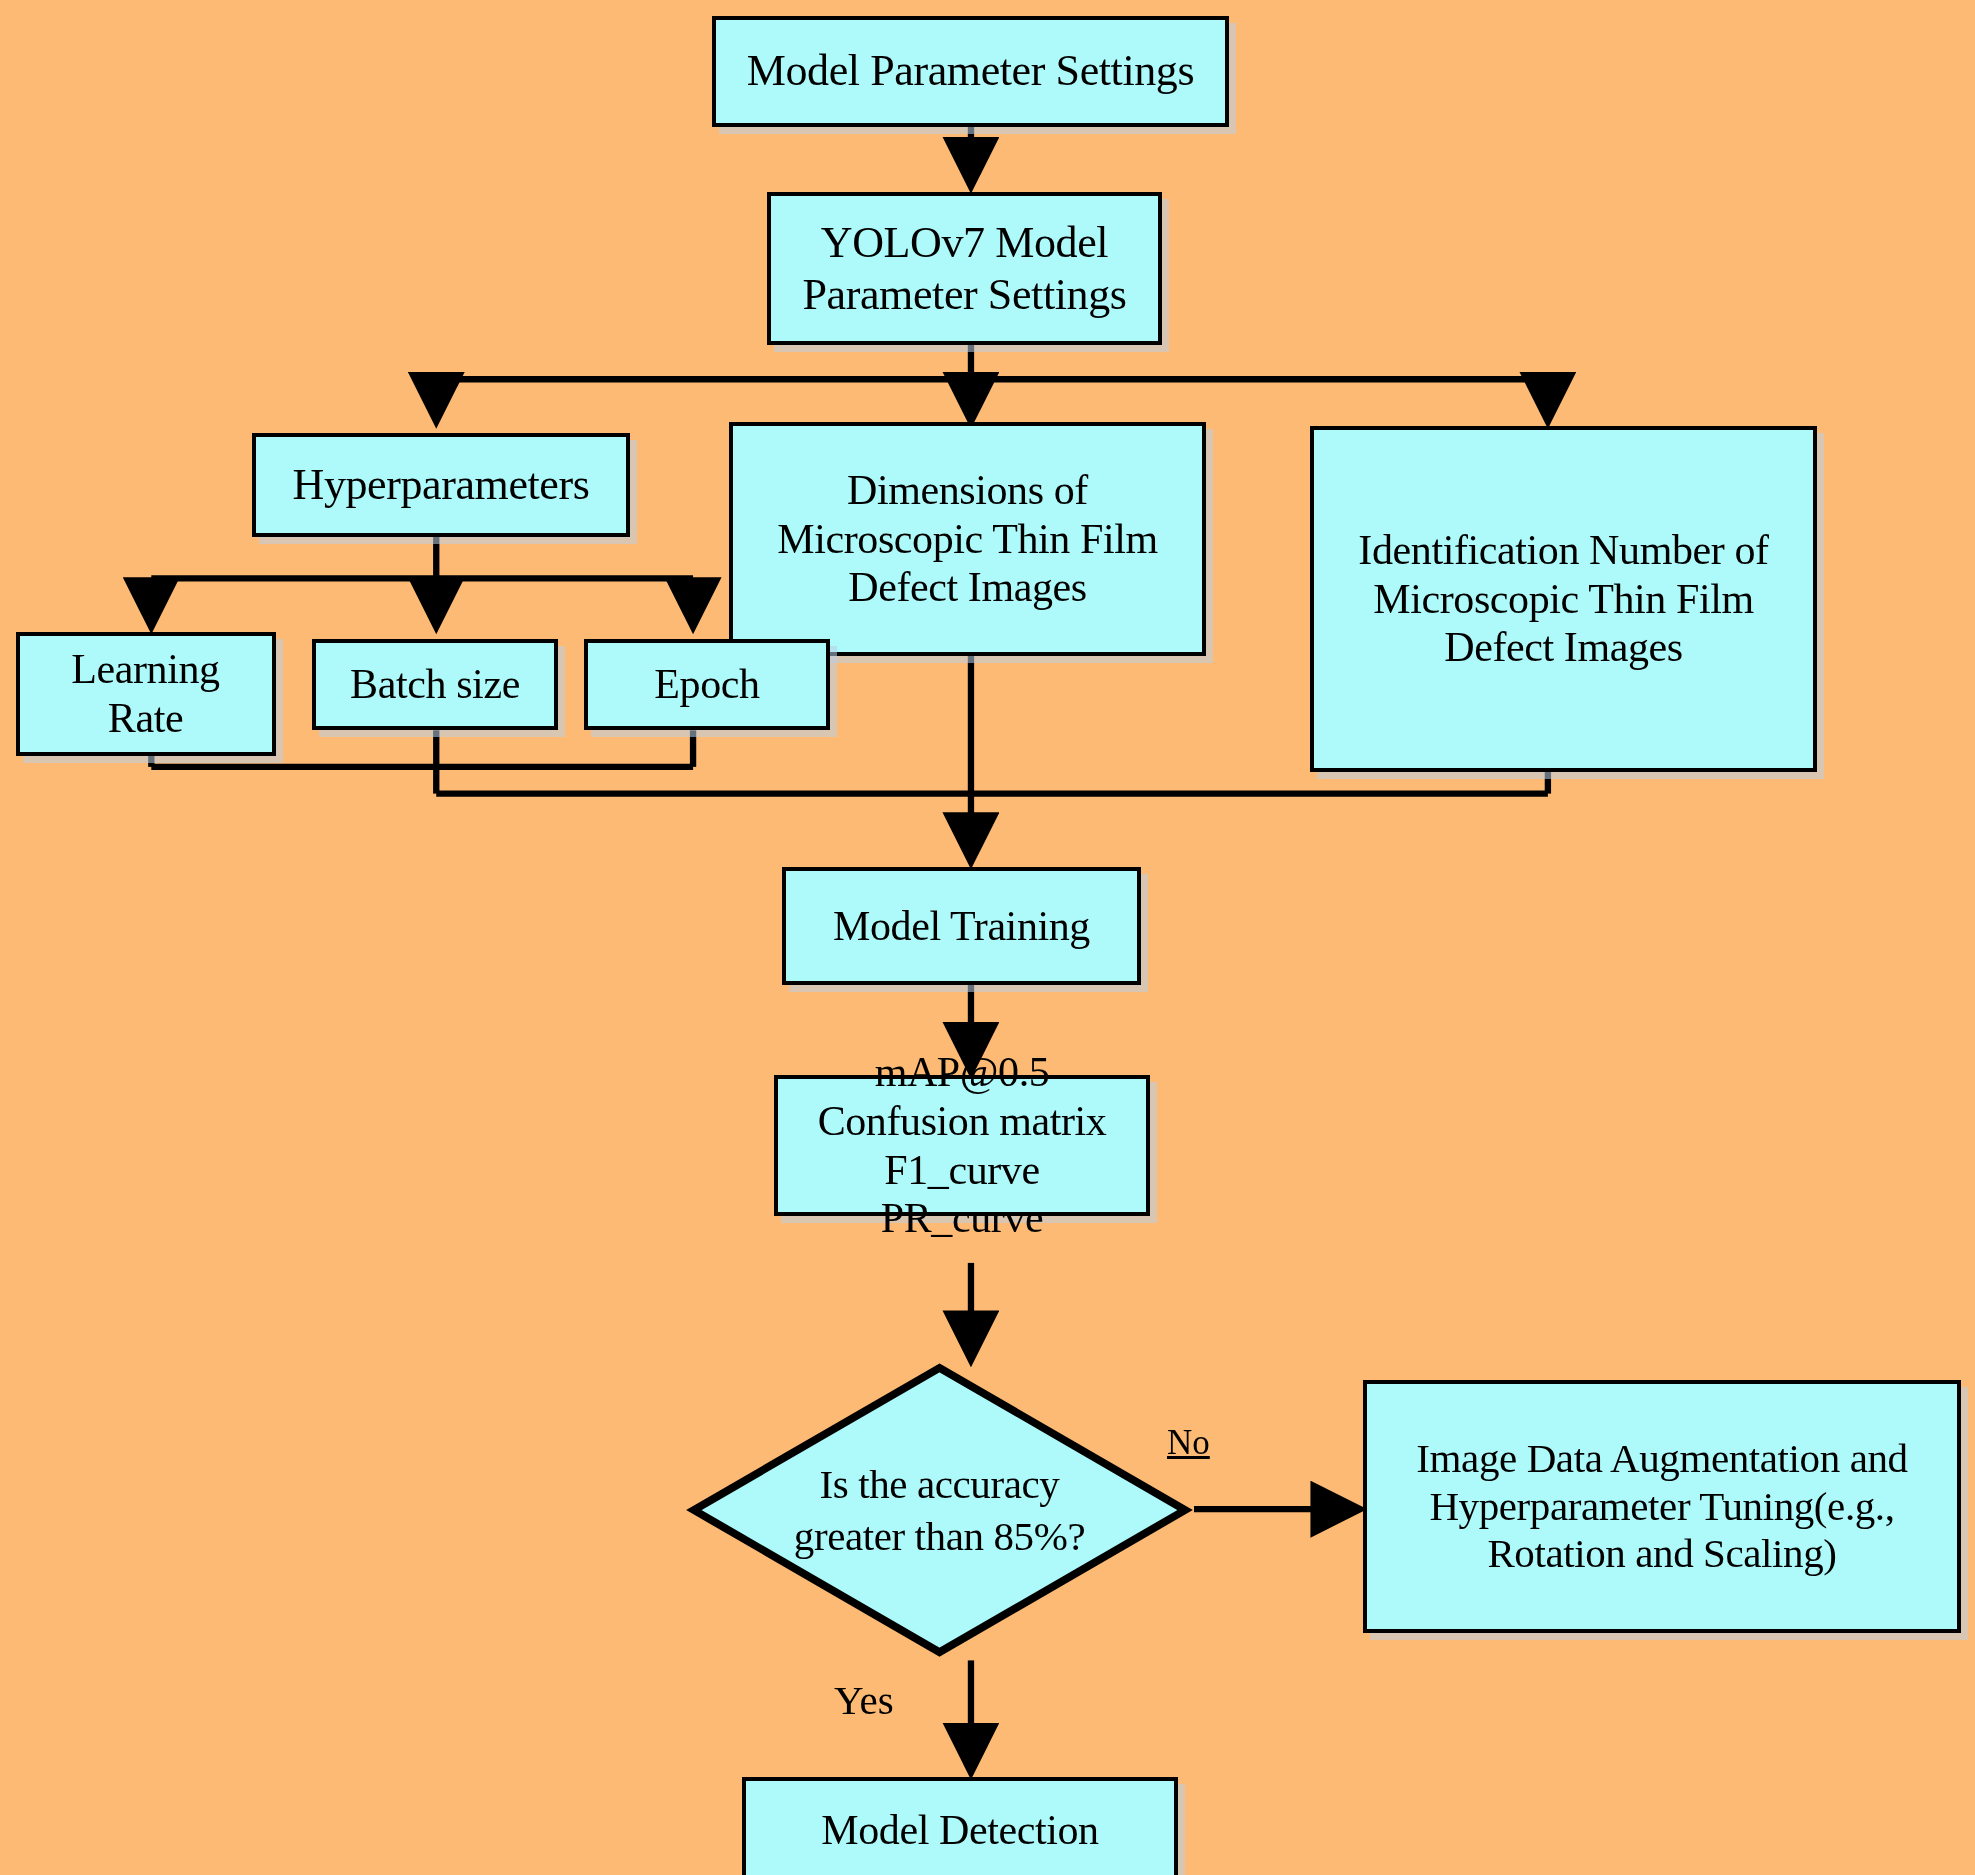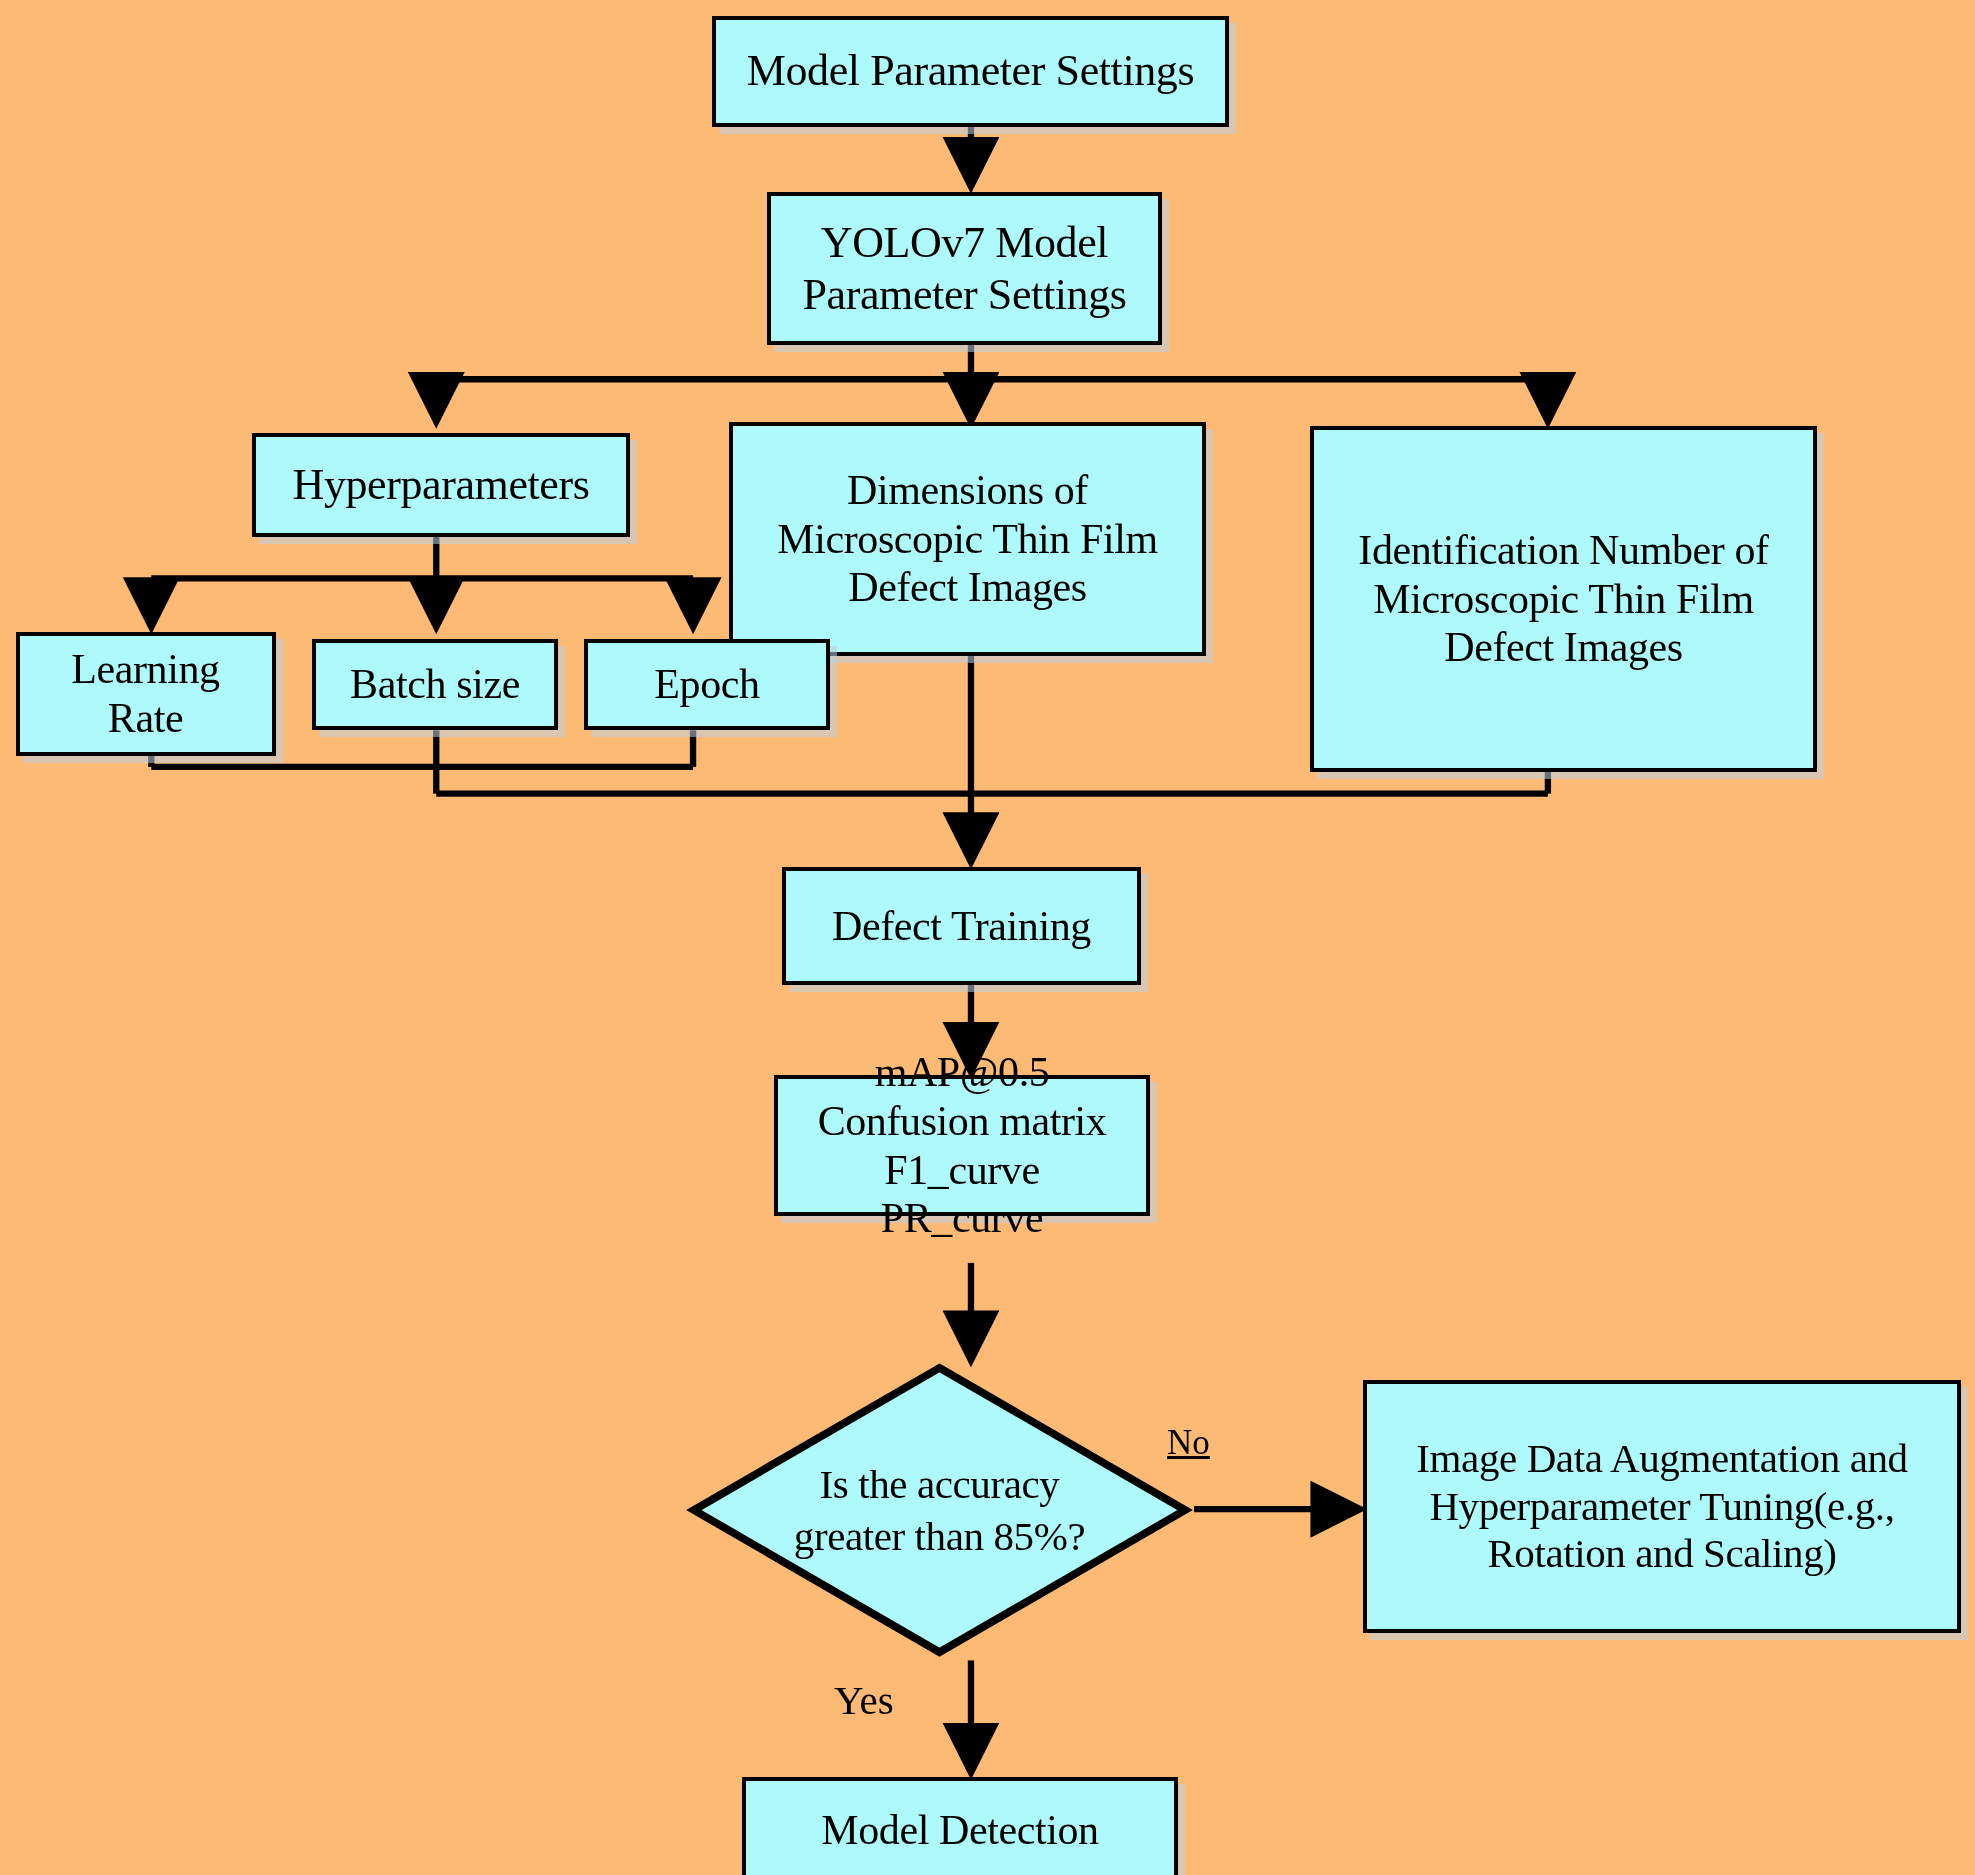--- a/index.html
+++ b/index.html
@@ -144,21 +144,21 @@
 
   <div class="node" style="left:584px; top:639px; width:246px; height:91px; font-size:42px;">
     <span>Epoch</span>
   </div>
 
   <div class="node" style="left:312px; top:639px; width:246px; height:91px; font-size:42px;">
     <span>Batch size</span>
   </div>
 
   <div class="node" style="left:782px; top:867px; width:359px; height:118px; font-size:42px;">
-    <span>Defect Training</span>
+    <span>Model Training</span>
   </div>
 
   <div class="node" style="left:774px; top:1075px; width:376px; height:141px; font-size:42px;">
     <span>mAP@0.5
 Confusion matrix
 F1_curve
 PR_curve</span>
   </div>
 
   <div class="diamond-wrap" style="left:684px; top:1358px; width:511px; height:304px;">

